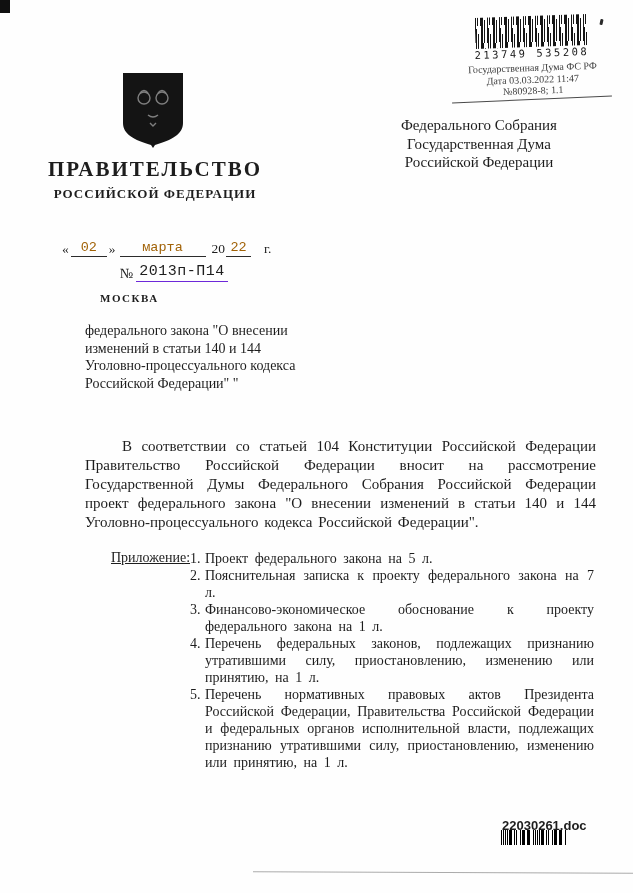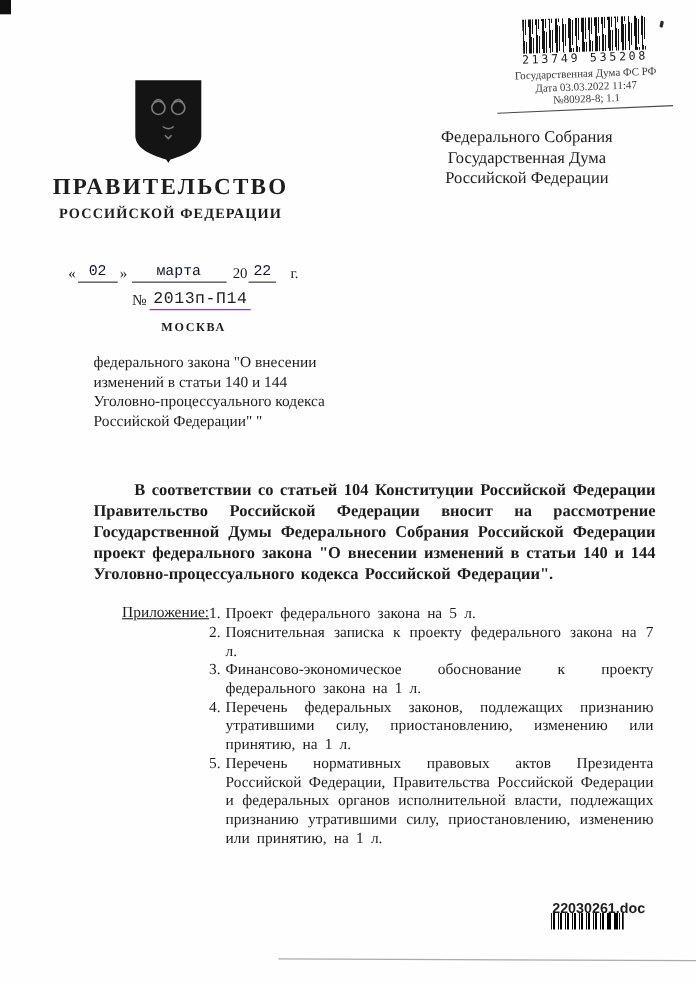--- a/index.html
+++ b/index.html
@@ -37,34 +37,34 @@
   
   .recipient { position: absolute; left: 380px; top: 116px; width: 198px; text-align: center; font-size: 15px; line-height: 18.5px; }
 
   
   .emblem { position: absolute; left: 120px; top: 71px; width: 66px; height: 78px; }
   .org-title { position: absolute; left: 35px; top: 157px; width: 240px; text-align: center; font-size: 21px; font-weight: bold; letter-spacing: 2px; }
   .org-subtitle { position: absolute; left: 35px; top: 186px; width: 240px; text-align: center; font-size: 13px; font-weight: bold; letter-spacing: 1px; }
 
   
   .date-line { position: absolute; left: 62px; top: 240px; display: flex; align-items: flex-end; font-size: 13.5px; }
-  .fill-value { font-family: "Liberation Mono", monospace; font-size: 13.5px; color: #0f172a; display: inline-block; text-align: center; border-bottom: 1px solid #2b2b2b; padding-bottom: 1px; }
+  .fill-value { font-family: "Liberation Mono", monospace; font-size: 13.5px; color: #a16207; display: inline-block; text-align: center; border-bottom: 1px solid #2b2b2b; padding-bottom: 1px; }
   .fill-day { width: 36px; margin: 0 2px; }
   .fill-month { width: 86px; margin: 0 4px 0 4px; }
   .fill-year { width: 25px; margin-right: 13px; }
   .date-century { margin-left: 2px; margin-right: 1px; }
   .number-line { position: absolute; left: 120px; top: 263px; font-size: 14px; display: flex; align-items: flex-end; }
   .number-value { font-family: "Liberation Mono", monospace; font-size: 15px; border-bottom: 1px solid #6d28d9; padding: 0 3px 1px 3px; margin-left: 3px; letter-spacing: 0.5px; }
-  .city { position: absolute; left: 116px; top: 292px; width: 120px; text-align: center; font-size: 11px; font-weight: bold; letter-spacing: 1.5px; }
+  .city { position: absolute; left: 100px; top: 292px; width: 120px; font-size: 11px; font-weight: bold; letter-spacing: 1.5px; }
 
   
   .subject { position: absolute; left: 85px; top: 322px; width: 260px; font-size: 14px; line-height: 17.7px; }
 
   
-  .body-par { position: absolute; left: 85px; top: 437px; width: 511px; font-size: 15px; line-height: 19px; text-align: justify; text-indent: 37px; word-spacing: 2px; font-weight: bold; }
+  .body-par { position: absolute; left: 85px; top: 437px; width: 511px; font-size: 15px; line-height: 19px; text-align: justify; text-indent: 37px; word-spacing: 2px; }
 
   
   .attach-label { position: absolute; left: 111px; top: 550px; font-size: 14px; text-decoration: underline; }
   .attach-list { position: absolute; left: 190px; top: 550px; width: 404px; list-style: none; }
   .attach-item { display: flex; font-size: 14px; line-height: 17px; }
   .attach-num { width: 15px; flex: 0 0 15px; }
   .attach-text { flex: 1; text-align: justify; word-spacing: 3px; }
 
   
   .doc-filename { position: absolute; left: 502px; top: 818px; width: 70px; text-align: center; font-family: "Liberation Sans", sans-serif; font-size: 13px; font-weight: bold; }

